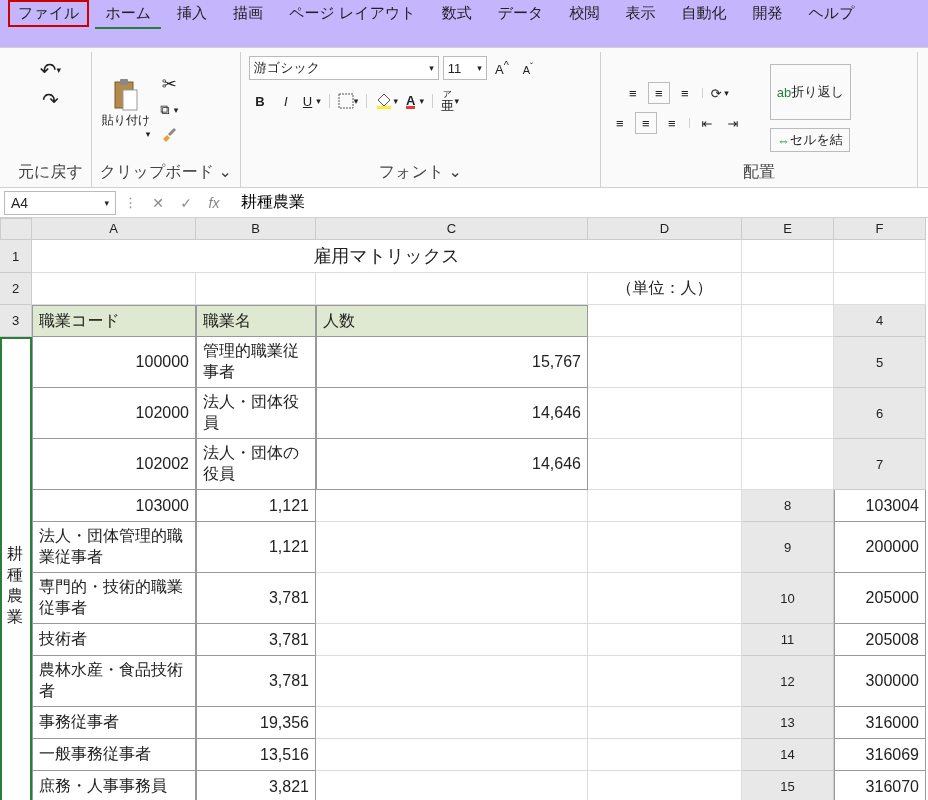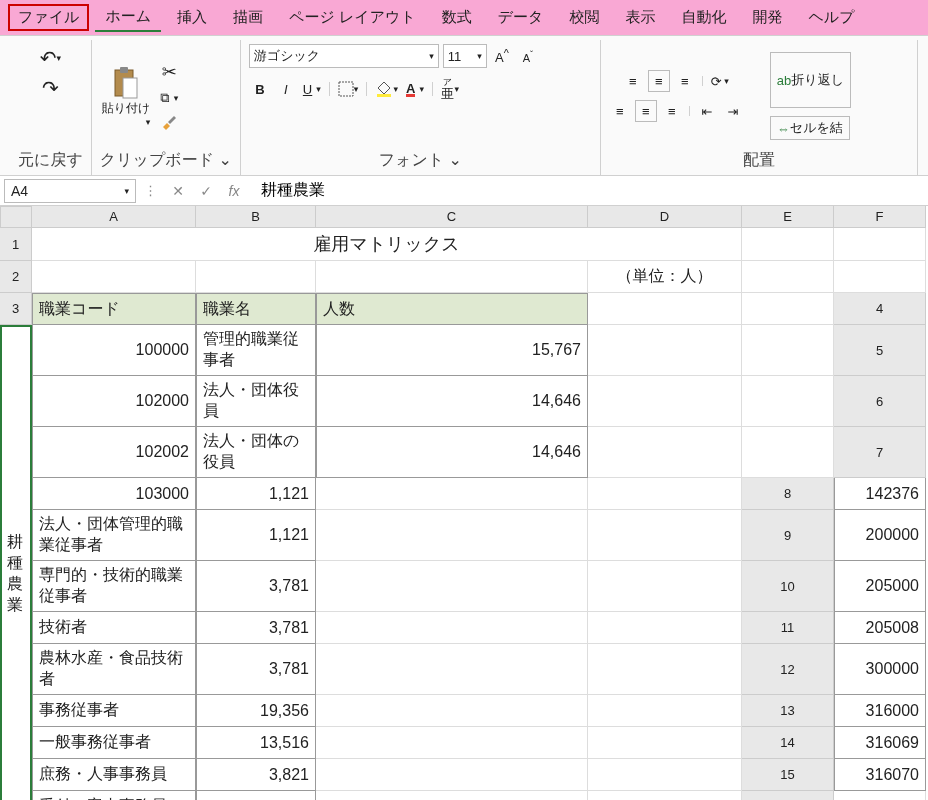--- a/index.html
+++ b/index.html
@@ -1,19 +1,19 @@
 <!DOCTYPE html>
 <html><head>
 <meta charset="utf-8">
 <style>
 * { box-sizing: border-box; margin: 0; padding: 0; font-family: "Yu Gothic", "游ゴシック", sans-serif; }
 body { background: #f5f5f5; width: 928px; height: 800px; overflow: hidden; font-size: 13px; color: #222; }
 
 
-.menubar { display: flex; align-items: center; background: #f9a8d4; height: 36px; border-bottom: 1px solid #d0d0d0; padding: 0 8px; gap: 6px; }
+.menubar { display: flex; align-items: flex-start; background: #c4b5fd; height: 48px; border-bottom: 1px solid #d0d0d0; padding: 0 8px; gap: 6px; }
 .menubar-item { padding: 4px 10px; cursor: pointer; font-size: 15px; }
 .menubar-item.file { border: 2px solid #c00; padding: 2px 8px; }
 .menubar-item.active { border-bottom: 2px solid #2b7d3a; color: #222; font-weight: 500; }
 
 
 .ribbon { display: flex; background: #fafafa; height: 140px; border-bottom: 1px solid #d0d0d0; padding: 4px 10px 0 10px; }
 .ribbon-group { display: flex; flex-direction: column; justify-content: space-between; border-right: 1px solid #d0d0d0; padding: 4px 8px 2px 8px; }
 .ribbon-group-body { flex: 1; display: flex; align-items: center; gap: 6px; }
 .ribbon-group-label { text-align: center; font-size: 16px; color: #444; padding: 2px 0; }
 .vstack { display: flex; flex-direction: column; align-items: center; gap: 2px; }
@@ -22,21 +22,21 @@
 .btn-lg { flex-direction: column; font-size: 12px; min-width: 46px; }
 .combo { display: flex; align-items: center; background: #fff; border: 1px solid #bbb; height: 24px; padding: 0 4px; font-size: 13px; }
 .combo.font { width: 190px; }
 .combo.size { width: 44px; }
 .caret { margin-left: auto; font-size: 9px; }
 .divider-v { width: 1px; background: #d0d0d0; align-self: stretch; margin: 6px 2px; }
 .icon { font-family: "Segoe UI", sans-serif; display: inline-block; }
 
 
 .fbar { display: flex; align-items: center; height: 30px; background: #fff; border-bottom: 1px solid #d0d0d0; }
-.namebox { width: 132px; border: 1px solid #bbb; background: #fff; height: 24px; display: flex; align-items: center; padding: 0 6px; margin: 0 4px; font-size: 14px; }
+.namebox { width: 112px; border: 1px solid #bbb; background: #fff; height: 24px; display: flex; align-items: center; padding: 0 6px; margin: 0 4px; font-size: 14px; }
 .fbar-btns { display: flex; gap: 6px; padding: 0 6px; color: #888; font-size: 14px; }
 .fbar-input { flex: 1; border: none; height: 24px; padding: 0 10px; font-size: 16px; }
 
 
 .grid { display: grid; grid-template-columns: 32px 164px 120px 272px 154px 92px 92px; background: #fff; font-size: 16px; }
 .hcell { background: #e8e8e8; border: 1px solid #ccc; border-top: none; border-left: none; text-align: center; font-size: 13px; height: 22px; line-height: 22px; }
 .rcell { background: #e8e8e8; border: 1px solid #ccc; border-top: none; border-left: none; text-align: center; font-size: 13px; display:flex; align-items:center; justify-content:center;}
 .corner { background: #e8e8e8; border: 1px solid #ccc; height: 22px; }
 .cell { border: 1px solid #ddd; border-top: none; border-left: none; padding: 4px 6px; min-height: 32px; display: flex; align-items: center; background:#fff;}
 .cell.r { justify-content: flex-end; }
@@ -293,21 +293,21 @@
   <div class="cell"></div>
     <div class="cell"></div>
 
   <div class="rcell">7</div>
   <div class="cell dat r">103000</div>
   <div class="cell dat r">1,121</div>
   <div class="cell"></div>
     <div class="cell"></div>
 
   <div class="rcell">8</div>
-  <div class="cell dat r">142376</div>
+  <div class="cell dat r">103004</div>
   <div class="cell dat">法人・団体管理的職業従事者</div>
   <div class="cell dat r">1,121</div>
   <div class="cell"></div>
     <div class="cell"></div>
 
   <div class="rcell">9</div>
   <div class="cell dat r">200000</div>
   <div class="cell dat">専門的・技術的職業従事者</div>
   <div class="cell dat r">3,781</div>
   <div class="cell"></div>

